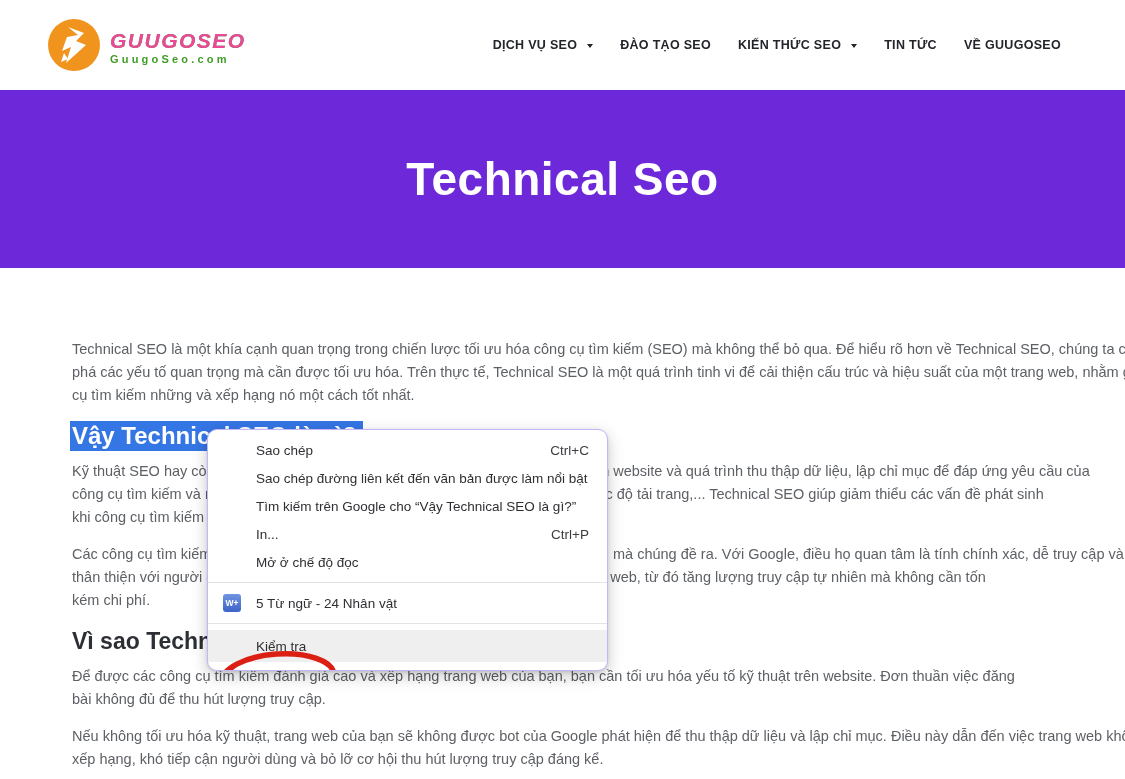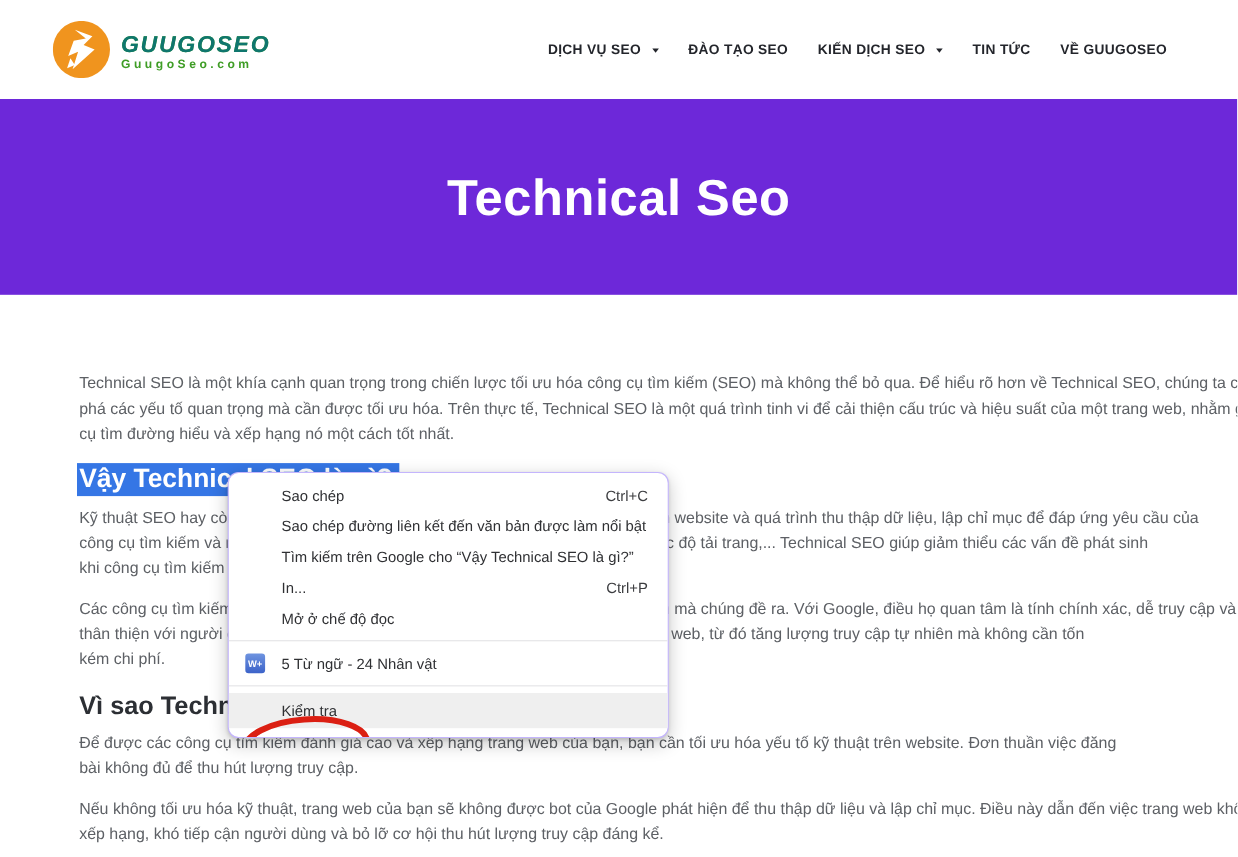--- a/index.html
+++ b/index.html
@@ -4,21 +4,21 @@
 <style>
   * { margin:0; padding:0; box-sizing:border-box; }
   html,body { font-family:"Liberation Sans", sans-serif; background:#fff; }
   .page { position:relative; width:1125px; height:779px; overflow:hidden; background:#fff; }
 
   
   .header { display:flex; align-items:center; height:90px; padding:0 64px 0 48px; background:#fff; }
   .logo { display:flex; align-items:center; gap:10px; cursor:pointer; }
   .logo-badge { width:52px; height:52px; flex:0 0 auto; }
   .logo-text { display:flex; flex-direction:column; line-height:1; transform:translateY(2px); }
-  .logo-name { font-size:21px; font-weight:bold; font-style:italic; color:#0f766e; letter-spacing:1.5px;
+  .logo-name { font-size:21px; font-weight:bold; font-style:italic; color:#ec4899; letter-spacing:1.5px;
                text-shadow:0 0 0 #47A32B; }
   .logo-domain { font-size:11px; font-weight:bold; color:#3F9D26; letter-spacing:3.2px; margin-top:3px; }
   .nav { margin-left:auto; display:flex; align-items:center; gap:27px; }
   .nav-item { display:flex; align-items:center; gap:10px; font-size:12.5px; font-weight:bold;
               color:#23252B; letter-spacing:.3px; cursor:pointer; white-space:nowrap; }
   .caret { width:0; height:0; border-left:3.5px solid transparent; border-right:3.5px solid transparent;
            border-top:4px solid #23252B; display:inline-block; margin-top:2px; }
 
   
   .hero { height:178px; background:#6d28d9; display:flex; align-items:center; justify-content:center; }
@@ -68,41 +68,41 @@
     </div>
     <nav class="nav">
       <a class="nav-item">
         <span>DỊCH VỤ SEO</span>
         <span class="caret"></span>
       </a>
       <a class="nav-item">
         <span>ĐÀO TẠO SEO</span>
       </a>
       <a class="nav-item">
-        <span>KIẾN DỊCH SEO</span>
+        <span>KIẾN THỨC SEO</span>
         <span class="caret"></span>
       </a>
       <a class="nav-item">
         <span>TIN TỨC</span>
       </a>
       <a class="nav-item">
         <span>VỀ GUUGOSEO</span>
       </a>
     </nav>
   </div>
 
   <div class="hero">
     <h1>Technical Seo</h1>
   </div>
 
   <div class="content">
     <div class="para">
       <div class="line">Technical SEO là một khía cạnh quan trọng trong chiến lược tối ưu hóa công cụ tìm kiếm (SEO) mà không thể bỏ qua. Để hiểu rõ hơn về Technical SEO, chúng ta cần khám</div>
       <div class="line">phá các yếu tố quan trọng mà cần được tối ưu hóa. Trên thực tế, Technical SEO là một quá trình tinh vi để cải thiện cấu trúc và hiệu suất của một trang web, nhằm giúp công</div>
-      <div class="line">cụ tìm đường hiểu và xếp hạng nó một cách tốt nhất.</div>
+      <div class="line">cụ tìm kiếm những và xếp hạng nó một cách tốt nhất.</div>
     </div>
 
     <h2 class="h2 h2-selected"><span class="selection">Vậy Technical SEO là gì?</span></h2>
 
     <div class="para">
       <div class="line">Kỹ thuật SEO hay còn được gọi là Technical SEO, bao gồm các yếu tố kỹ thuật trên website và quá trình thu thập dữ liệu, lập chỉ mục để đáp ứng yêu cầu của</div>
       <div class="line">công cụ tìm kiếm và nâng cao trải nghiệm người dùng trên website như cải thiện tốc độ tải trang,... Technical SEO giúp giảm thiểu các vấn đề phát sinh</div>
       <div class="line">khi công cụ tìm kiếm truy cập và thu thập dữ liệu trên website.</div>
     </div>
 

